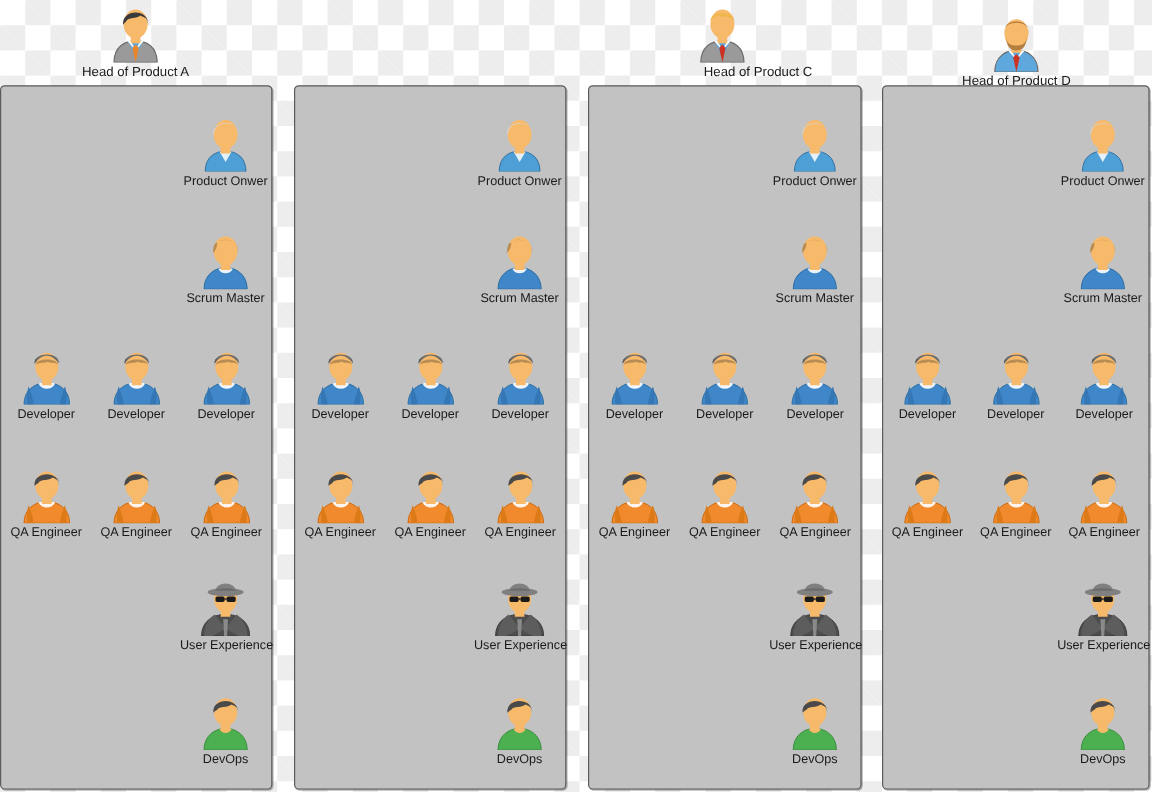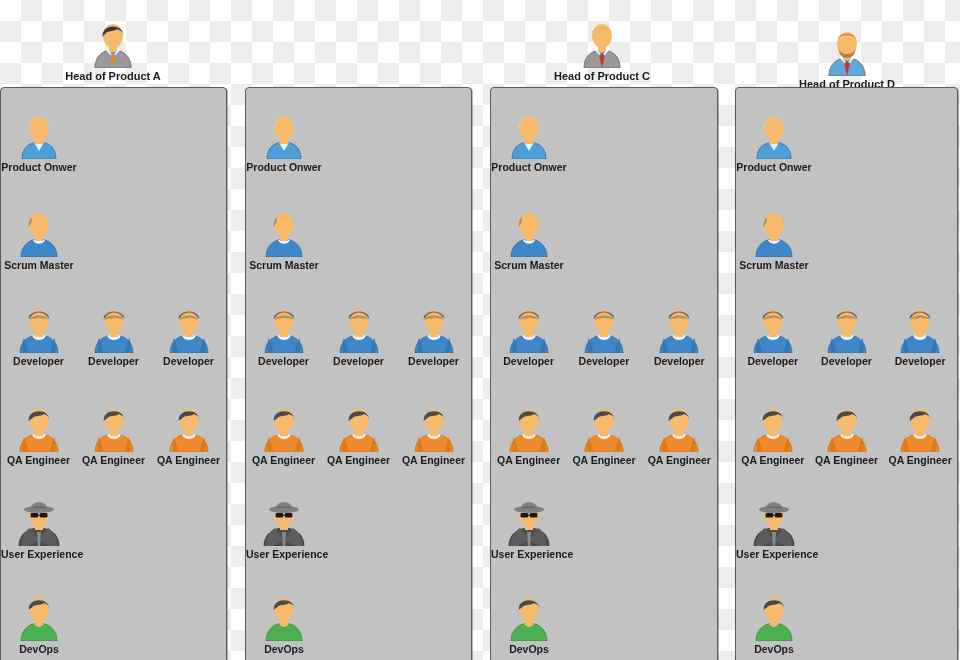--- a/index.html
+++ b/index.html
@@ -16,24 +16,23 @@
     background-color: #ffffff;
     background-image:
       linear-gradient(45deg, #ededed 25%, transparent 25%, transparent 75%, #ededed 75%, #ededed),
       linear-gradient(45deg, #ededed 25%, transparent 25%, transparent 75%, #ededed 75%, #ededed);
     background-size: 42px 42px;
     background-position: 0 0, 21px 21px;
   }
 
   #stage {
     position: absolute;
-    left: 0; top: 16px;
+    left: 0; top: 0;
     width: 960px;
     height: 628px;
-    font-weight: bold;
   }
 
   
   .head-node {
     position: absolute;
     width: 150px;
     text-align: center;
   }
   .head-node .avatar-wrap {
     height: 52px;
@@ -57,21 +56,21 @@
     border-radius: 4px;
     box-shadow: 1px 1px 0 rgba(0,0,0,0.28);
     box-sizing: border-box;
   }
 
   .row {
     position: absolute;
     left: 0;
     width: 100%;
     display: flex;
-    justify-content: flex-start;
+    justify-content: flex-end;
     align-items: flex-start;
   }
   .row.triple { justify-content: center; }
 
   .member {
     width: 76px;
     text-align: center;
   }
   .member .avatar-wrap {
     height: 50px;
@@ -95,21 +94,21 @@
           <path d="M16 30 L23 38 L19 30 Z" fill="#ffffff"></path>
           <path d="M30 30 L23 38 L27 30 Z" fill="#ffffff"></path>
           <path d="M23 33 L20.3 36 L23 48 L25.7 36 Z" fill="#e8852a"></path>
           <path d="M19 24 h8 v8 h-8 Z" fill="#f7b96a"></path>
           <ellipse cx="23" cy="16" rx="10" ry="12" fill="#f7b96a"></ellipse>
           <path d="M12.6 17 C11 3 35 3 33.4 17 C33.4 10 30 11 27 9 C24 12 17 10 15 14 C14 15 13 16 12.6 17 Z" fill="#3a3a3a"></path>
         </svg>
       </div>
       <div class="node-label">Head of Product A</div>
     </div>
-    <div class="head-node" style="left: 527px; top: 0px;">
+    <div class="head-node" style="left: 527px; top: 0px; text-align: right;">
       <div class="avatar-wrap">
         <svg width="46" height="48" viewBox="0 0 46 48" xmlns="http://www.w3.org/2000/svg">
           <path d="M5 48 C5 35 14 30 23 30 C32 30 41 35 41 48 Z" fill="#9a9a9a" stroke="#6e6e6e" stroke-width="1"></path>
           <path d="M17 31 L23 44 L29 31 C27 30 19 30 17 31 Z" fill="#5fa8dd"></path>
           <path d="M16 30 L23 38 L19 30 Z" fill="#ffffff"></path>
           <path d="M30 30 L23 38 L27 30 Z" fill="#ffffff"></path>
           <path d="M23 33 L20.3 36 L23 48 L25.7 36 Z" fill="#cc3322"></path>
           <path d="M19 24 h8 v8 h-8 Z" fill="#f7b96a"></path>
           <ellipse cx="23" cy="16" rx="10" ry="12" fill="#f7b96a"></ellipse>
           <path d="M13 13 C14 5 32 5 33 13 C30 9 25 11 20 9 C17 10 14 11 13 13 Z" fill="#f0b64a"></path>

